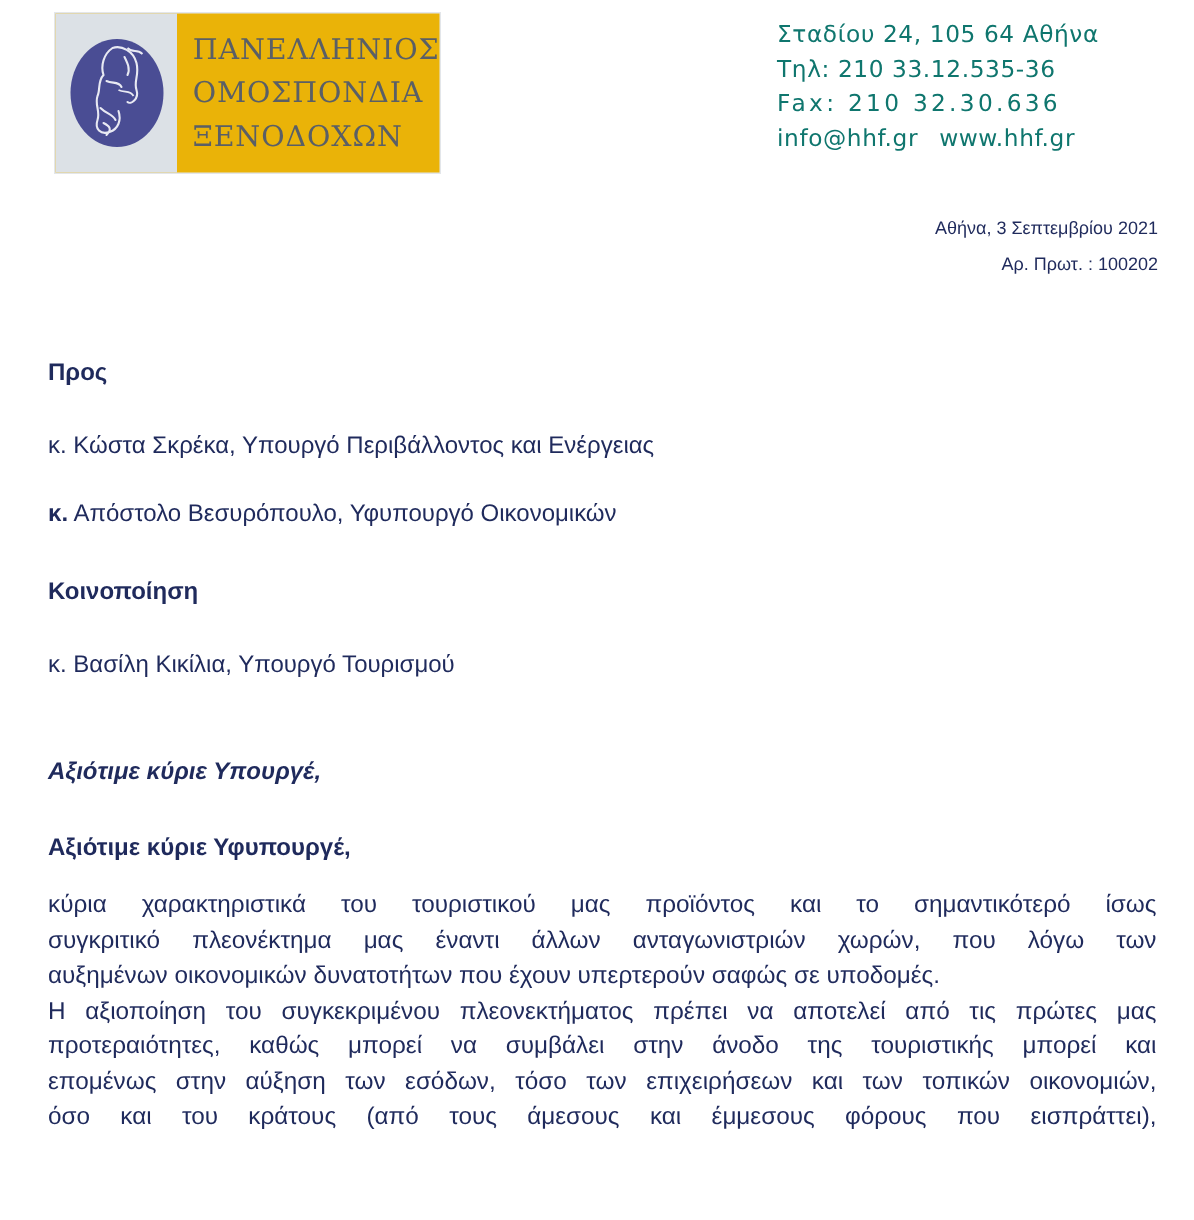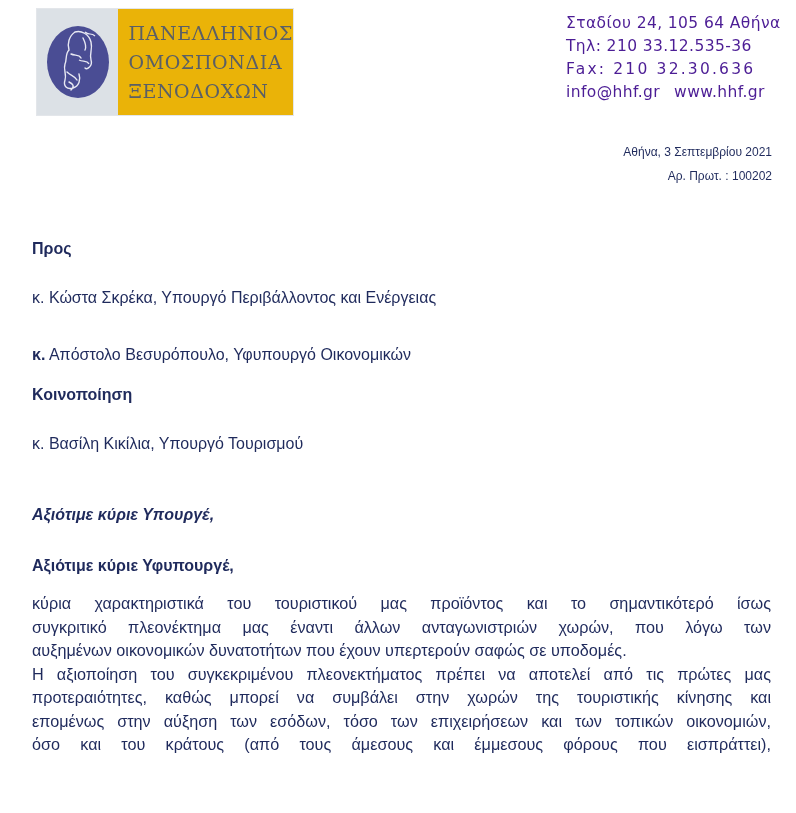--- a/index.html
+++ b/index.html
@@ -33,25 +33,24 @@
       padding-left: 10px;
       font-family: "DejaVu Serif", "Liberation Serif", serif;
       color: #5a5f66;
       font-size: 19px;
       line-height: 29px;
       letter-spacing: 0.6px;
     }
     .contact-block {
       position: absolute; left: 518px; top: 12px;
       font-family: "DejaVu Sans", sans-serif;
-      color: #4c1d95;
+      color: #0f766e;
       font-size: 15.5px;
       line-height: 23px;
       letter-spacing: 0.4px;
-      margin-left: 48px;
     }
     .contact-block .fax { letter-spacing: 2.2px; }
     .contact-block .web { margin-left: 14px; }
     .date-block {
       position: absolute; right: 24px; top: 140px;
       text-align: right;
       font-size: 12px;
       line-height: 24px;
     }
     .text-line {
@@ -102,38 +101,38 @@
   <div>Αθήνα, 3 Σεπτεμβρίου 2021</div>
   <div>Αρ. Πρωτ. : 100202</div>
 </div>
 
 <div class="text-line bold" style="top:238px;">Προς</div>
 
 <div class="text-line" style="top:287px;">
   <span>κ.</span><span> Κώστα Σκρέκα, Υπουργό Περιβάλλοντος και Ενέργειας</span>
 </div>
 
-<div class="text-line" style="top:344px;">
+<div class="text-line" style="top:332px;">
   <span class="bold">κ.</span><span> Απόστολο Βεσυρόπουλο, Υφυπουργό Οικονομικών</span>
 </div>
 
 <div class="text-line bold" style="top:384px;">Κοινοποίηση</div>
 
 <div class="text-line" style="top:433px;">
   <span>κ.</span><span> Βασίλη Κικίλια, Υπουργό Τουρισμού</span>
 </div>
 
 <div class="text-line bold" style="top:504px;font-style:italic;">Αξιότιμε κύριε Υπουργέ,</div>
 <div class="text-line bold" style="top:555px;">Αξιότιμε κύριε Υφυπουργέ,</div>
 
 <div class="body-text">
   <p>
     <span class="jl">κύρια χαρακτηριστικά του τουριστικού μας προϊόντος και το σημαντικότερό ίσως</span>
     <span class="jl">συγκριτικό πλεονέκτημα μας έναντι άλλων ανταγωνιστριών χωρών, που λόγω των</span>
     <span class="ll">αυξημένων οικονομικών δυνατοτήτων που έχουν υπερτερούν σαφώς σε υποδομές.</span>
   </p>
   <p>
     <span class="jl">Η αξιοποίηση του συγκεκριμένου πλεονεκτήματος πρέπει να αποτελεί από τις πρώτες μας</span>
-    <span class="jl">προτεραιότητες, καθώς μπορεί να συμβάλει στην χωρών της τουριστικής κίνησης και</span>
+    <span class="jl">προτεραιότητες, καθώς μπορεί να συμβάλει στην άνοδο της τουριστικής μπορεί και</span>
     <span class="jl">επομένως στην αύξηση των εσόδων, τόσο των επιχειρήσεων και των τοπικών οικονομιών,</span>
     <span class="jl">όσο και του κράτους (από τους άμεσους και έμμεσους φόρους που εισπράττει),</span>
   </p>
 </div>
 
 </body></html>

